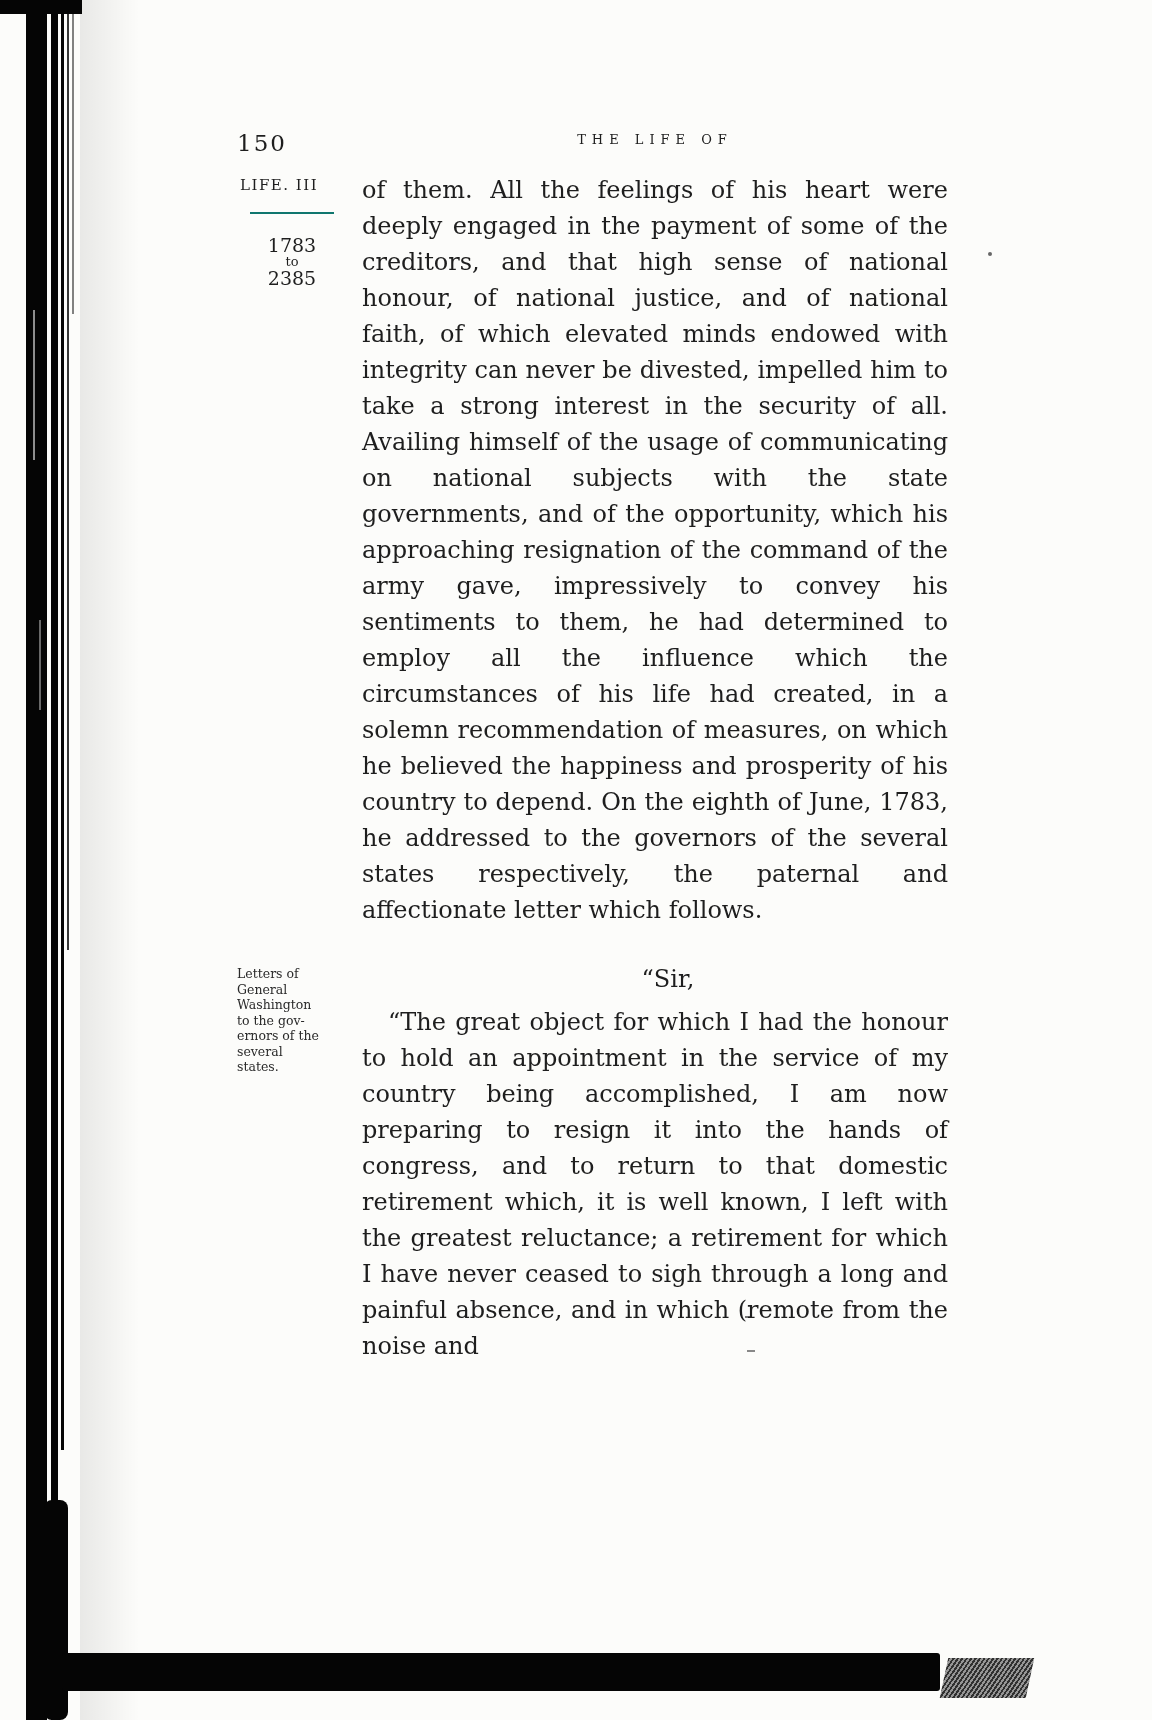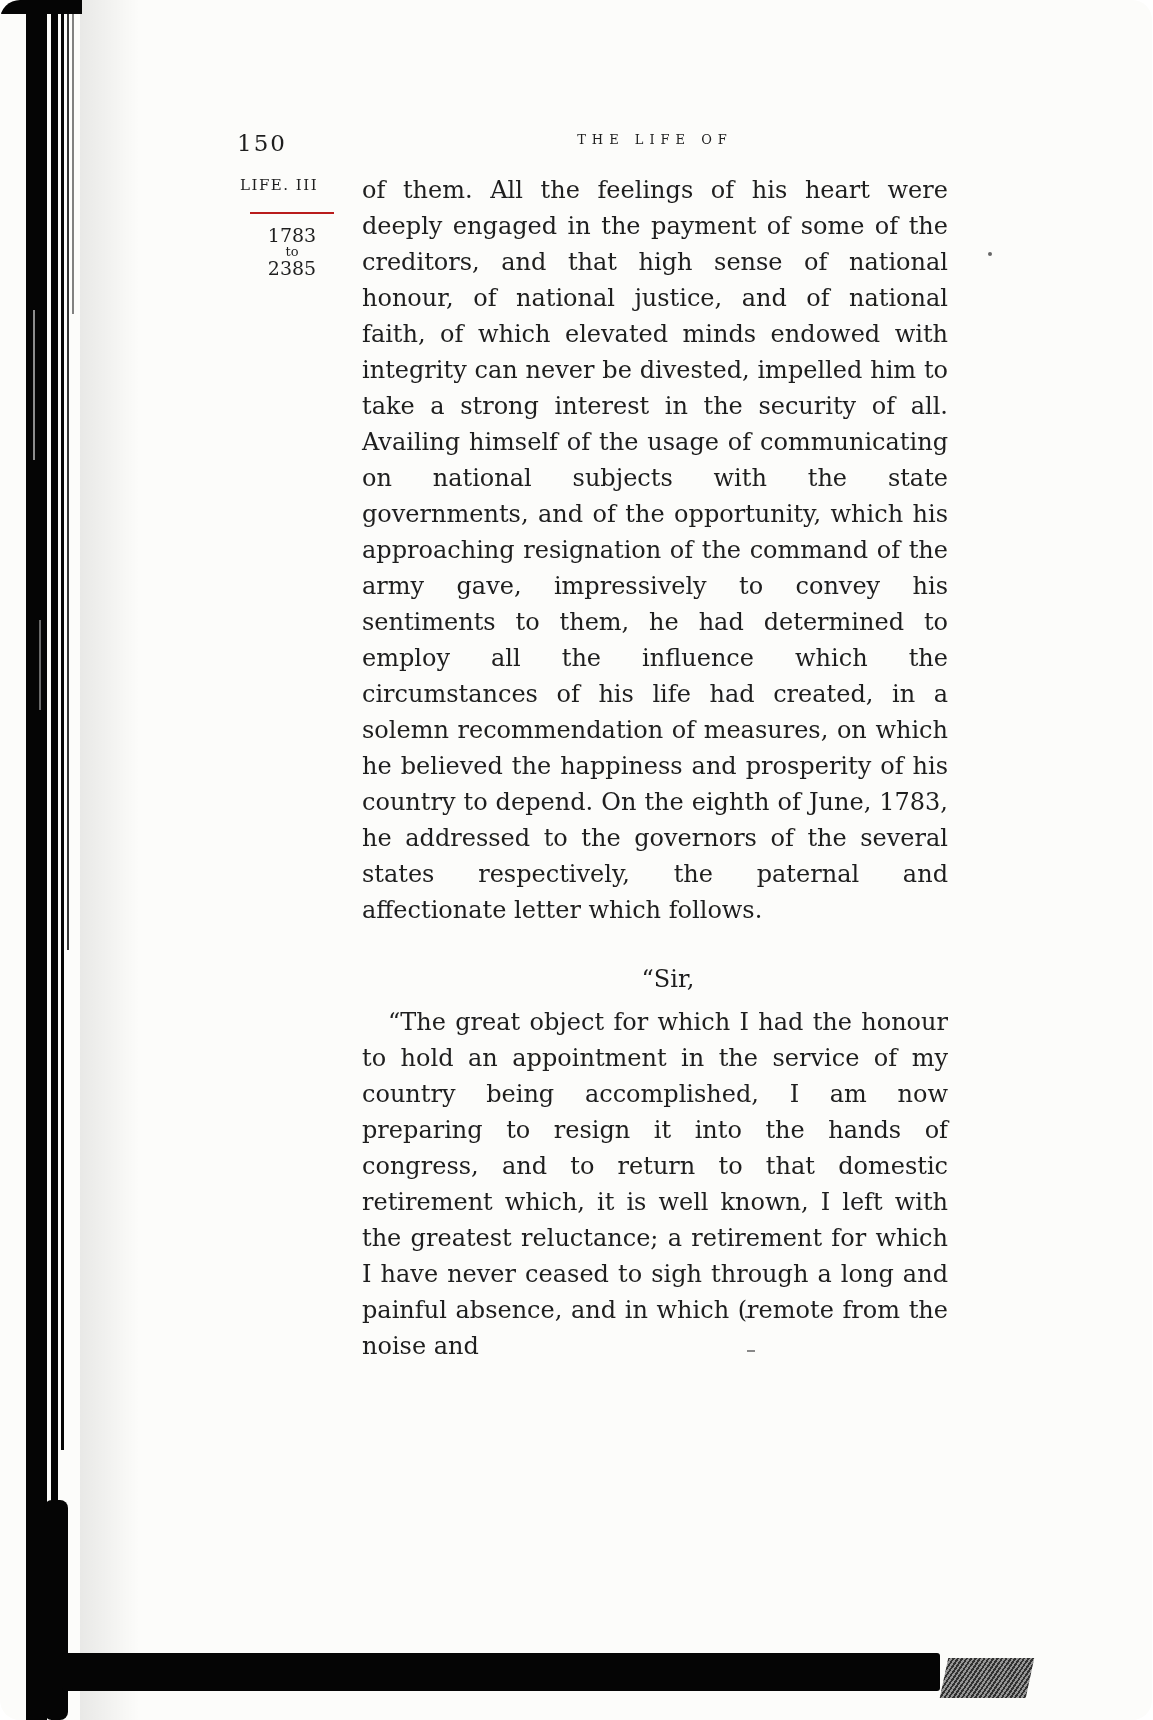--- a/index.html
+++ b/index.html
@@ -8,21 +8,20 @@
     background: #ffffff;
   }
   .page {
     position: relative;
     width: 1152px;
     height: 1720px;
     background: #fcfcfa;
     overflow: hidden;
     font-family: "DejaVu Serif", "Liberation Serif", serif;
     color: #1e1e1e;
-    border-radius: 20px;
   }
 
   
   .artifact { position: absolute; background: #050505; }
   .edge-top       { left: 0;    top: 0;      width: 82px;  height: 14px; }
   .bar-a          { left: 26px; top: 0;      width: 21px;  height: 1720px; }
   .bar-b          { left: 51px; top: 0;      width: 7px;   height: 1720px; }
   .bar-c          { left: 61px; top: 0;      width: 3px;   height: 1450px; }
   .bar-d          { left: 67px; top: 0;      width: 2px;   height: 950px; opacity: .8; }
   .bar-e          { left: 72px; top: 14px;   width: 2px;   height: 300px; opacity: .5; }
@@ -64,25 +63,25 @@
     position: absolute;
     left: 240px; top: 176px;
     width: 94px;
     font-size: 15px;
     letter-spacing: 1.5px;
   }
   .years-block {
     position: absolute;
     left: 250px; top: 212px;
     width: 84px;
-    border-top: 2px solid #b91c1c;
+    border-top: 2px solid #0f766e;
     text-align: center;
     font-size: 19px;
     line-height: 22px;
-    padding-top: 10px;
+    padding-top: 20px;
   }
   .years-block .connector {
     display: block;
     font-size: 13px;
     line-height: 11px;
     text-align: center;
   }
 
   .sidenote {
     position: absolute;
@@ -130,20 +129,29 @@
   <div class="running-head">THE LIFE OF</div>
 
   <div class="chapter-note">LIFE. III</div>
 
   <div class="years-block">
     <span>1783</span>
     <span class="connector">to</span>
     <span>2385</span>
   </div>
 
+  <div class="sidenote">
+    <div>Letters of</div>
+    <div>General</div>
+    <div>Washington</div>
+    <div>to the gov-</div>
+    <div>ernors of the</div>
+    <div>several</div>
+    <div>states.</div>
+  </div>
 
   <div class="body-text">
     <p>of them.  All the feelings of his heart were deeply engaged in the payment of some of the creditors, and that high sense of national honour, of national justice, and of national faith, of which elevated minds endowed with integrity can never be divested, impelled him to take a strong interest in the security of all. Availing himself of the usage of communicating on national subjects with the state governments, and of the opportunity, which his approaching resignation of the command of the army gave, impressively to convey his sentiments to them, he had determined to employ all the influence which the circumstances of his life had created, in a solemn recommendation of measures, on which he believed the happiness and prosperity of his country to depend.  On the eighth of June, 1783, he addressed to the governors of the several states respectively, the paternal and affectionate letter which follows.</p>
     <p class="salutation">“Sir,</p>
     <p class="letter">“The great object for which I had the honour to hold an appointment in the service of my country being accomplished, I am now preparing to resign it into the hands of congress, and to return to that domestic retirement which, it is well known, I left with the greatest reluctance; a retirement for which I have never ceased to sigh through a long and painful absence, and in which (remote from the noise and</p>
   </div>
 
 </div>
 
 </body></html>

